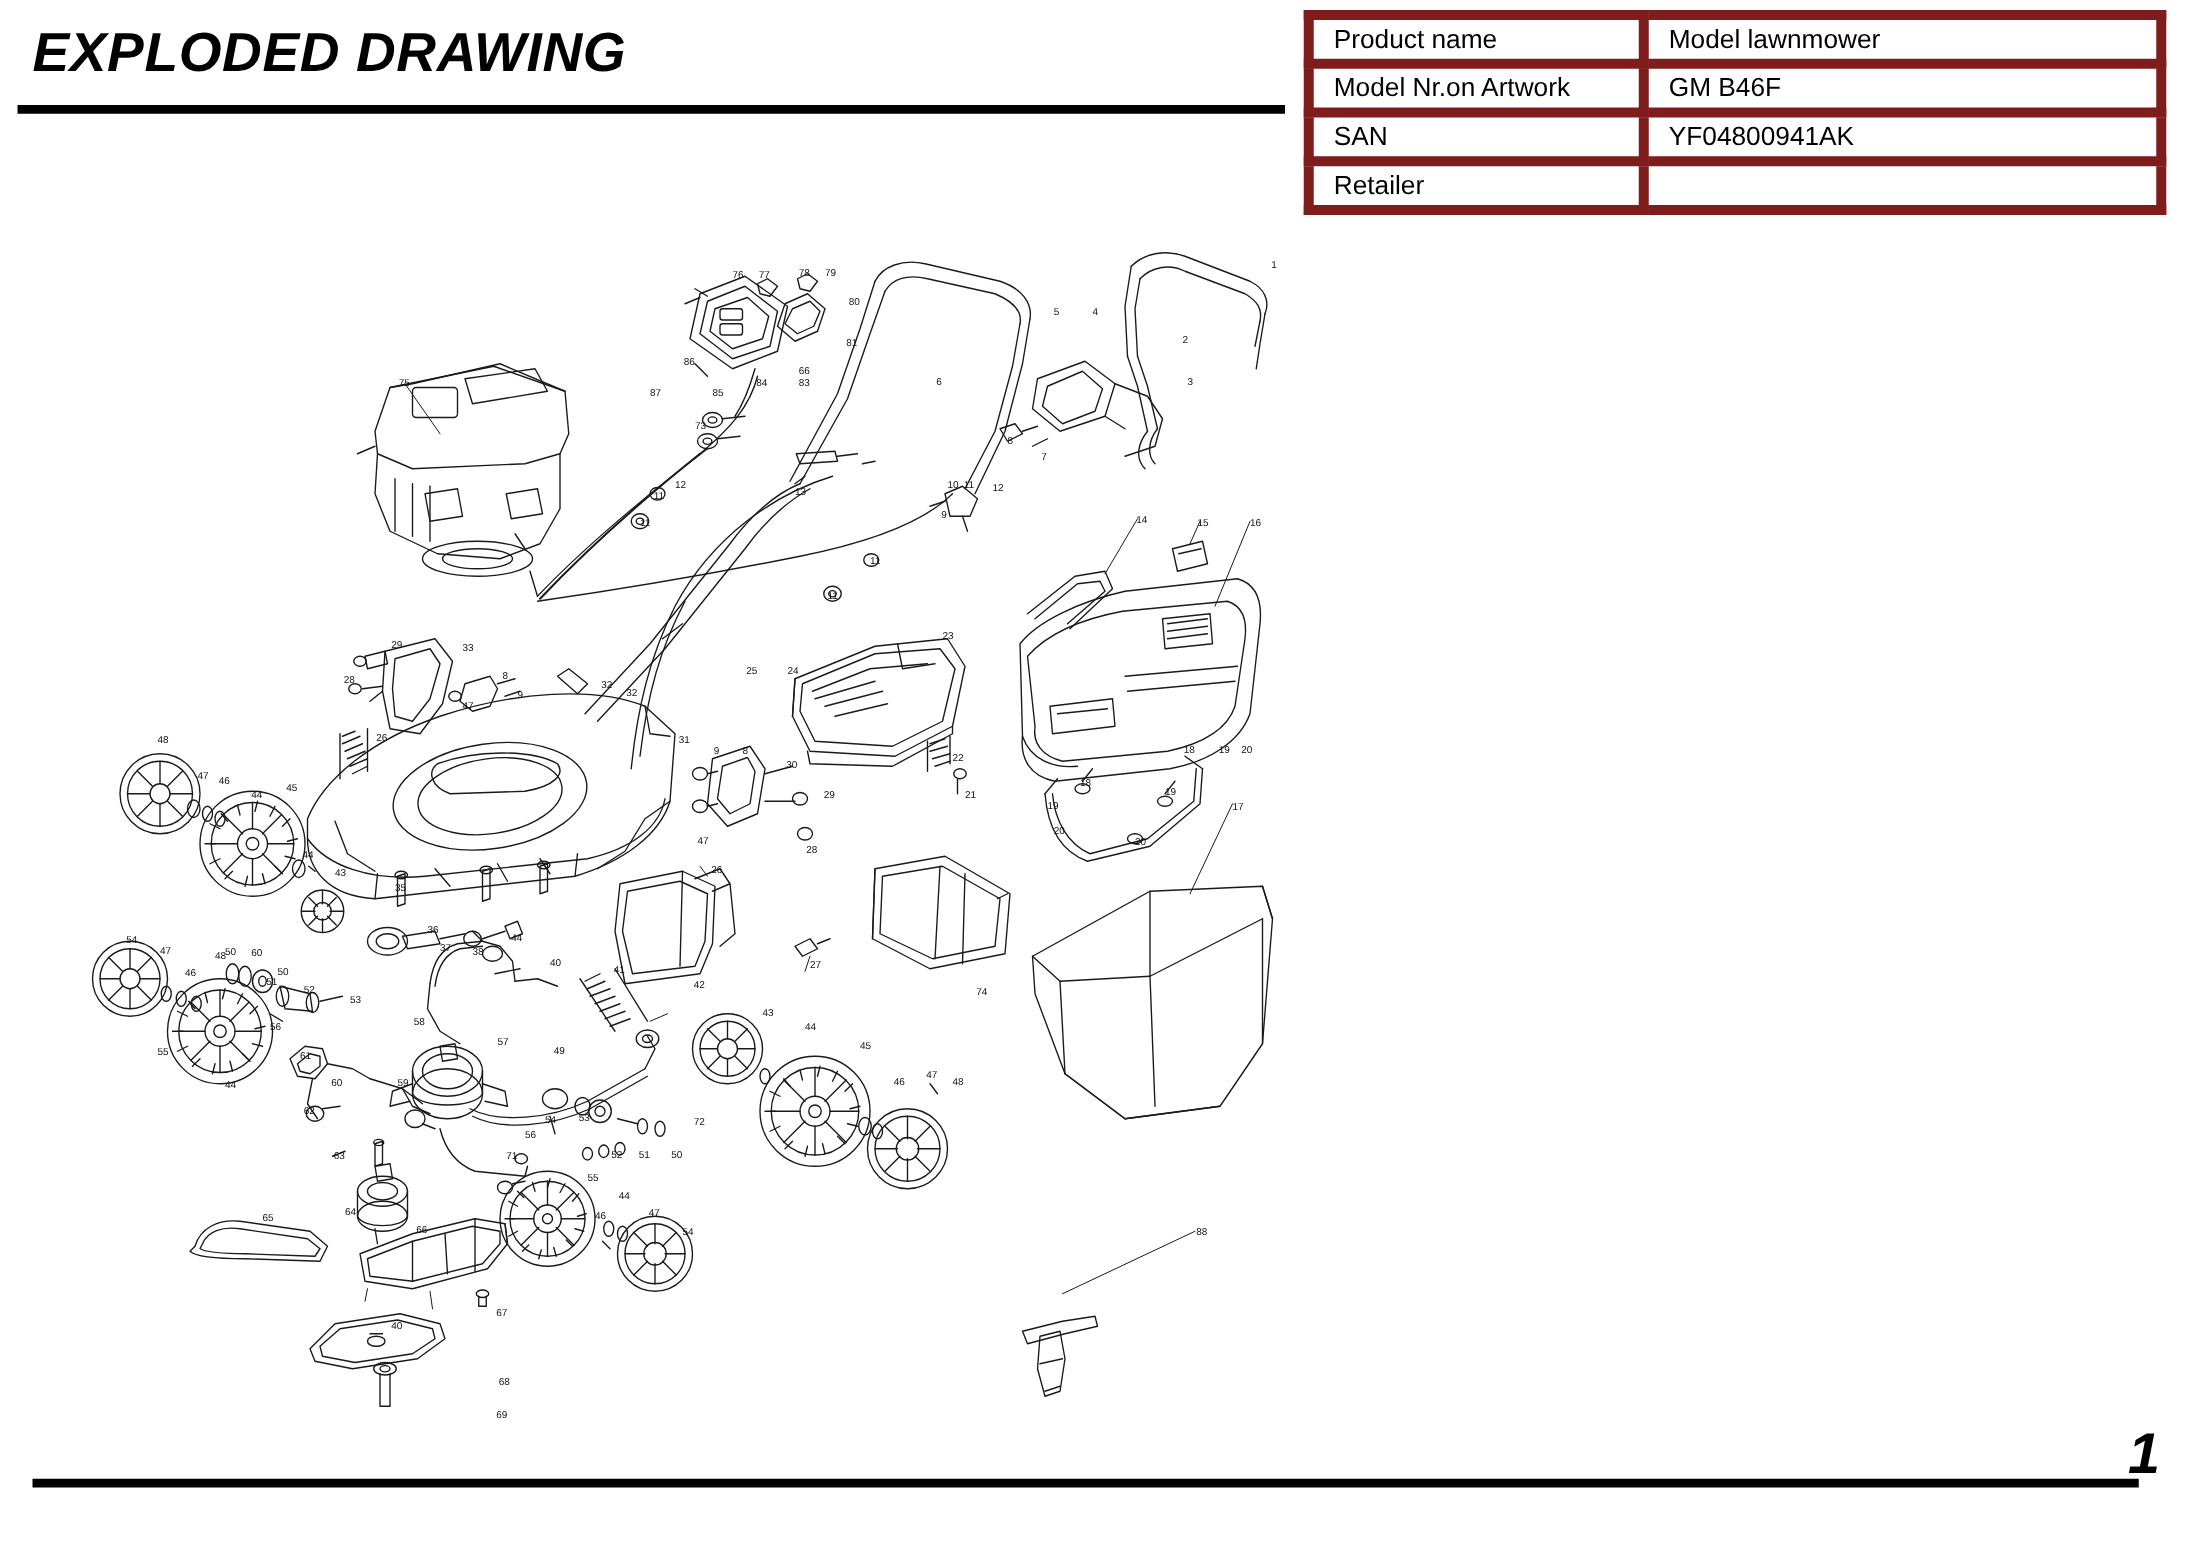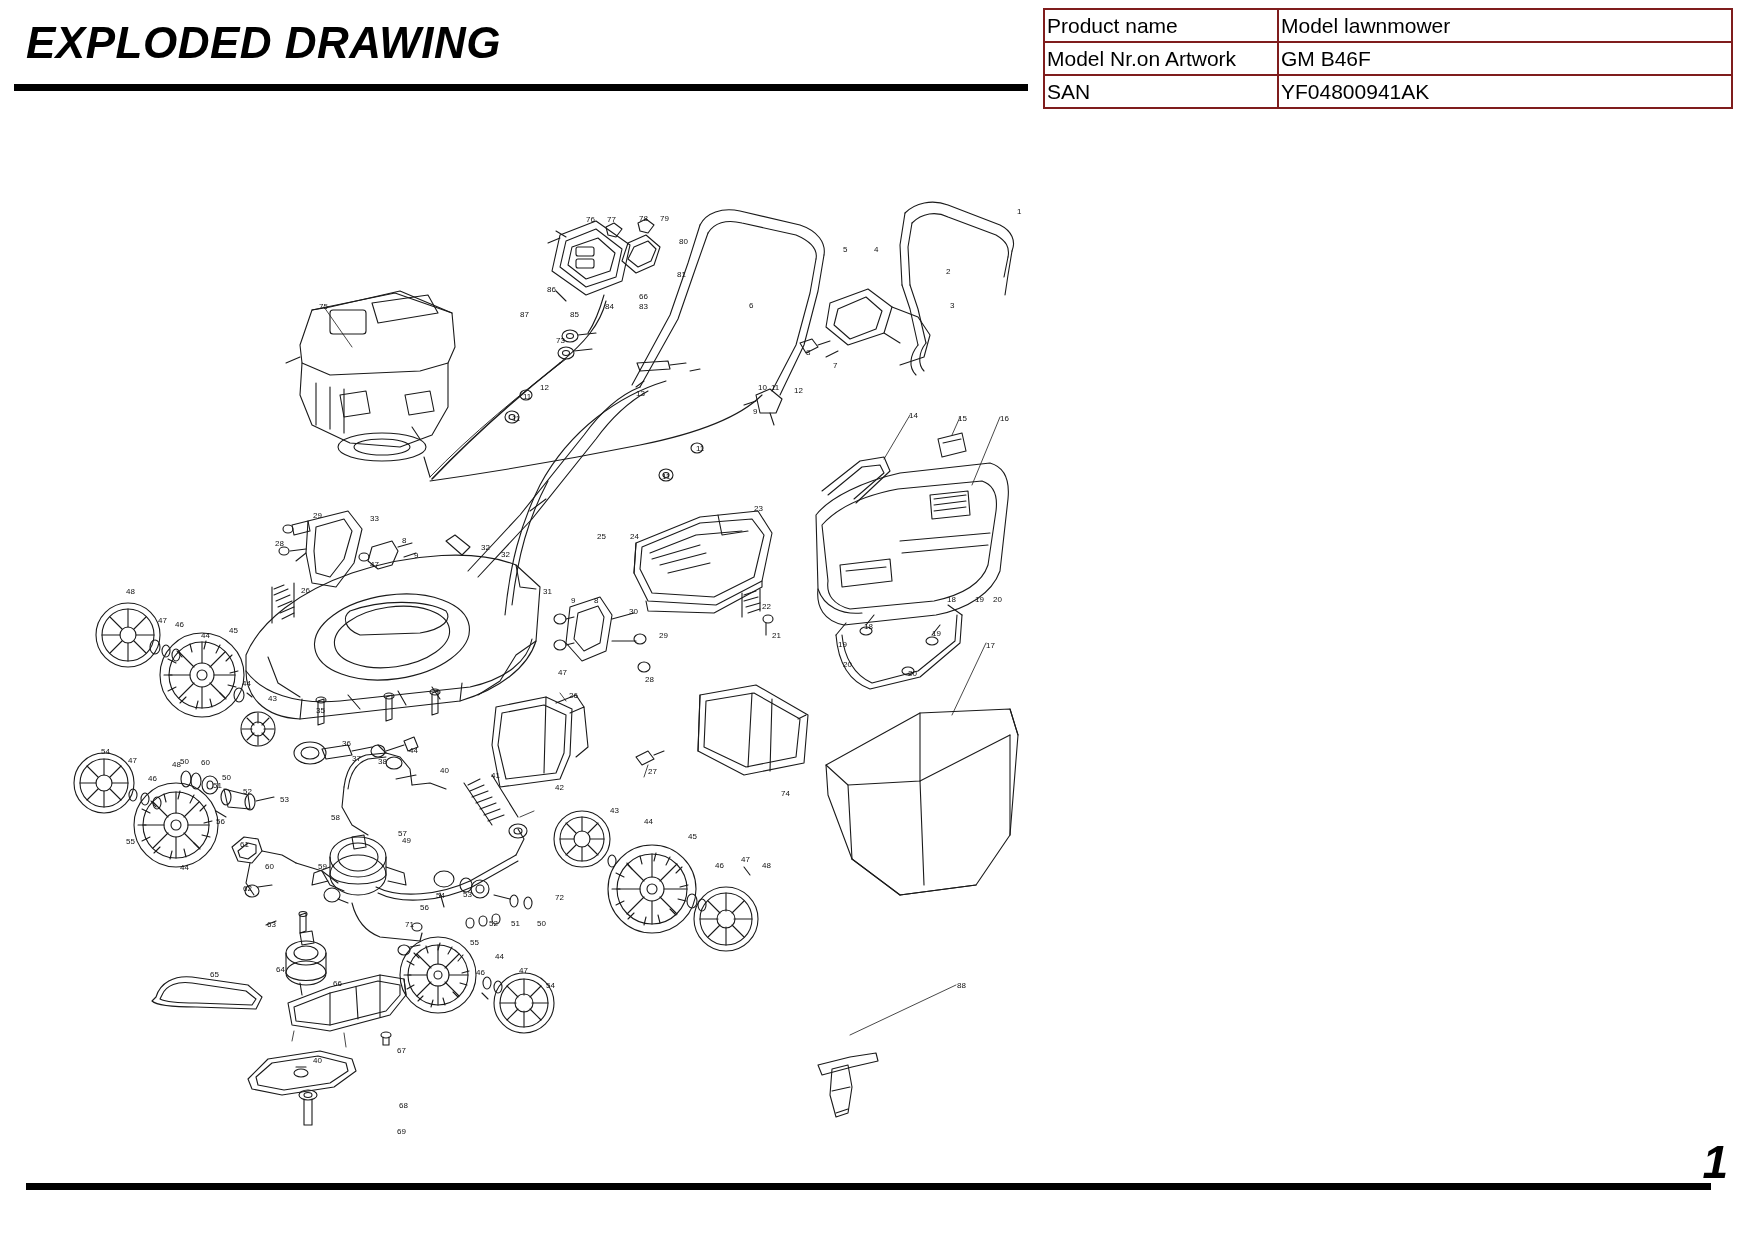--- a/index.html
+++ b/index.html
@@ -59,23 +59,23 @@
   
   .info-table {
     position: absolute;
     left: 1043px;
     top: 8px;
     width: 690px;
     border-collapse: collapse;
     table-layout: fixed;
   }
   .info-table td {
-    border: 2px solid #7f1d1d;
+    border: 8px solid #7f1d1d;
     font-size: 21px;
-    padding: 2px 2px;
+    padding: 2px 16px;
     height: 27px;
     line-height: 27px;
     white-space: nowrap;
     overflow: hidden;
   }
   .info-table td.key { width: 228px; }
   .info-table td.full { text-align: left; }
 
   
   .drawing {
@@ -111,20 +111,24 @@
         <td class="key">Product name</td>
         <td>Model lawnmower</td>
       </tr>
       <tr>
         <td class="key">Model Nr.on Artwork</td>
         <td>GM B46F</td>
       </tr>
       <tr>
         <td class="key">SAN</td>
         <td>YF04800941AK</td>
+      </tr>
+      <tr>
+        <td class="key">Retailer</td>
+        <td></td>
       </tr>
     </tbody>
   </table>
 
   <div class="drawing">
     <svg width="1754" height="1080" viewBox="0 0 1754 1080" xmlns="http://www.w3.org/2000/svg">
       <g fill="none" stroke="#1a1a1a" stroke-width="1.1" stroke-linejoin="round" stroke-linecap="round">
 
         <g>
           <path d="M300 250 L312 215 L395 198 L452 218 L455 252 L448 268 L420 276 L330 280 L302 268 Z"></path>
@@ -691,21 +695,21 @@
     <div class="lbl" style="left:409px;top:651px">44</div>
     <div class="lbl" style="left:440px;top:671px">40</div>
     <div class="lbl" style="left:491px;top:676px">41</div>
     <div class="lbl" style="left:555px;top:688px">42</div>
     <div class="lbl" style="left:610px;top:711px">43</div>
     <div class="lbl" style="left:644px;top:722px">44</div>
     <div class="lbl" style="left:688px;top:737px">45</div>
     <div class="lbl" style="left:715px;top:766px">46</div>
     <div class="lbl" style="left:741px;top:760px">47</div>
     <div class="lbl" style="left:762px;top:766px">48</div>
-    <div class="lbl" style="left:402px;top:741px">49</div>
+    <div class="lbl" style="left:443px;top:741px">49</div>
     <div class="lbl" style="left:537px;top:824px">50</div>
     <div class="lbl" style="left:511px;top:824px">51</div>
     <div class="lbl" style="left:489px;top:824px">52</div>
     <div class="lbl" style="left:463px;top:795px">53</div>
     <div class="lbl" style="left:436px;top:796px">54</div>
     <div class="lbl" style="left:470px;top:843px">55</div>
     <div class="lbl" style="left:420px;top:808px">56</div>
     <div class="lbl" style="left:398px;top:734px">57</div>
     <div class="lbl" style="left:331px;top:718px">58</div>
     <div class="lbl" style="left:318px;top:767px">59</div>

